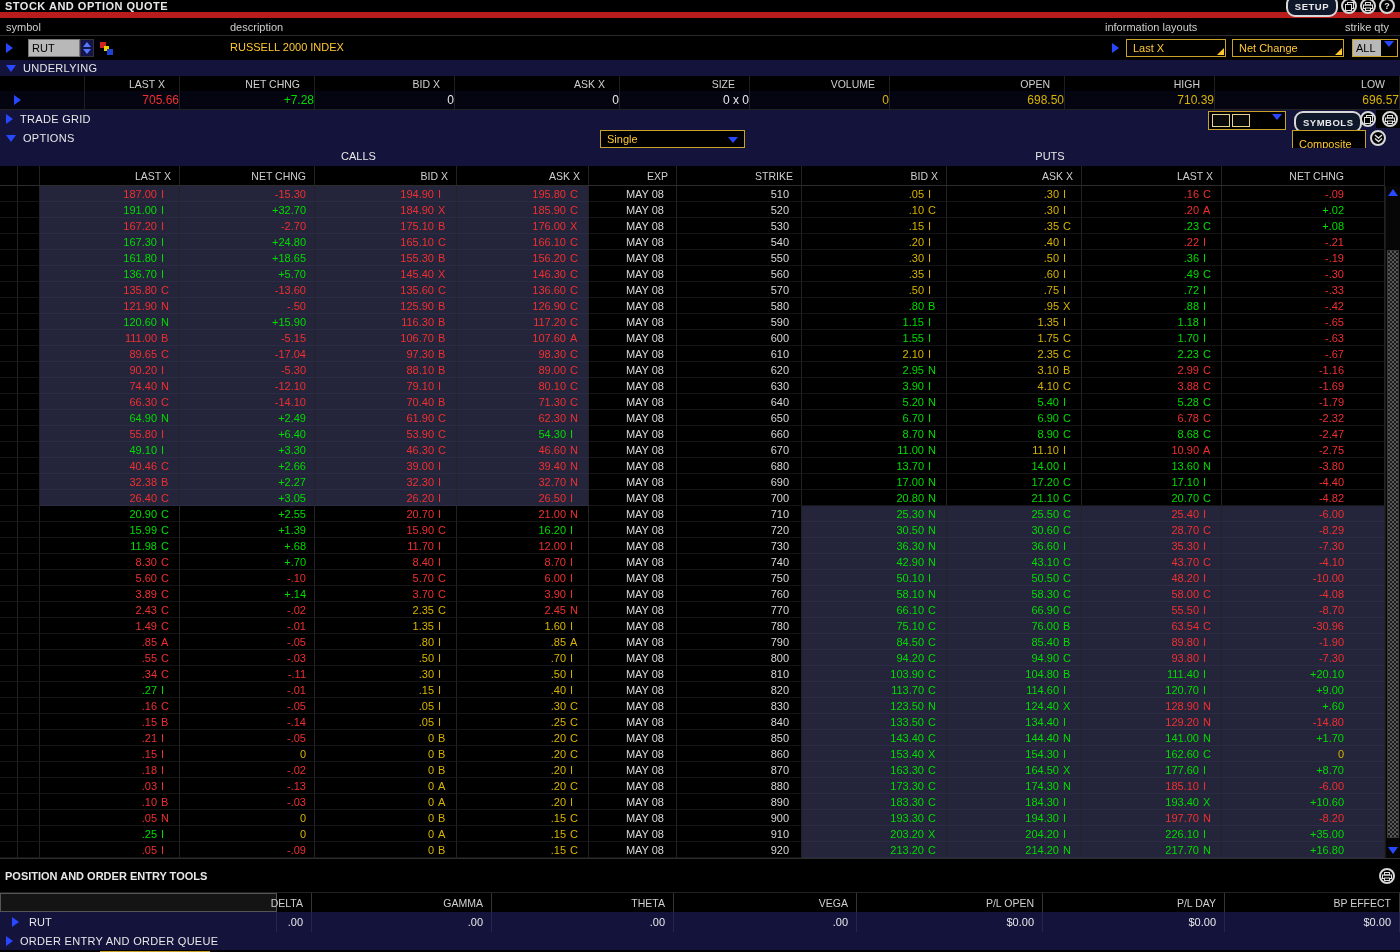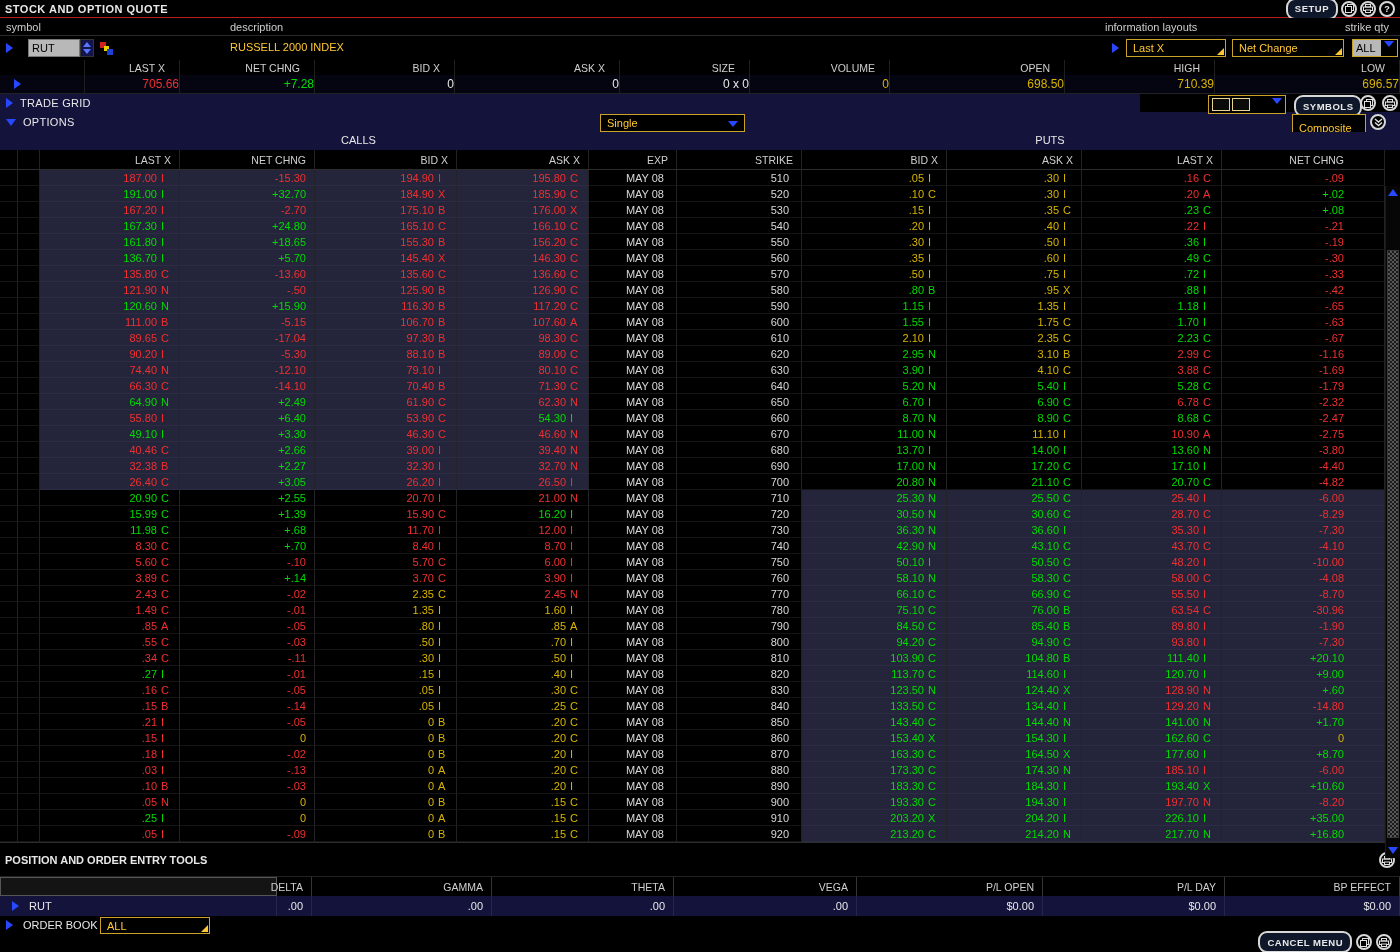--- a/index.html
+++ b/index.html
@@ -3,21 +3,21 @@
 <meta charset="utf-8">
 <style>
   * { margin:0; padding:0; box-sizing:border-box; }
   html,body { background:#000; width:1400px; height:952px; overflow:hidden;
     font-family:"Liberation Sans", sans-serif; color:#e8e8e8; }
   #app { position:relative; width:1400px; height:952px; background:#000; }
 
   .c-r{color:var(--red);} .c-g{color:var(--green);} .c-y{color:var(--yellow);} .c-w{color:var(--white);}
 
   
-  .titlebar{height:18px; background:#000; border-bottom:1px solid #b91c1c;
+  .titlebar{height:18px; background:#000; border-bottom:6px solid #b91c1c;
     display:flex; align-items:center; padding:0 5px;}
   .titlebar .title{font-size:11px; font-weight:bold; color:#e8e8e8; letter-spacing:.5px;}
   .tb-right{margin-left:auto; display:flex; align-items:center; gap:3px;}
   .oval{border:2px solid #d8d8d8; border-radius:9px; background:#0f172a; color:#e8e8e8;
     font-size:9.5px; font-weight:bold; letter-spacing:.5px; padding:0 7px; height:22px;
     display:inline-flex; align-items:center; cursor:default;text-align:right;}
   .cicon{width:16px; height:16px; border:2px solid #d8d8d8; border-radius:50%; background:#000;
     display:inline-flex; align-items:center; justify-content:center; font-size:9px; font-weight:bold;
     color:#e8e8e8; flex:none;}
   .cicon svg{display:block;}
@@ -66,21 +66,21 @@
   .und-hdr{height:15px; background:#000;}
   .und-hdr .uc{font-size:10.5px; color:#cfcfcf; display:flex; align-items:center;
     justify-content:flex-end; padding-right:14px; border-right:1px solid #1f1f1f;}
   .und-val{height:19px; background:#050512; border-bottom:1px solid #222;}
   .und-val .uc{font-size:12px; display:flex; align-items:center; justify-content:flex-end;
     border-right:1px solid #1f1f1f;}
   .und-val .gut{justify-content:flex-start; padding-left:14px;}
 
   
   .tg-opt{height:38px; position:relative; background:#000;}
-  .tg-row{position:absolute; left:0; top:0; width:1140px; height:18px;}
+  .tg-row{position:absolute; left:0; top:0; width:1376px; height:18px;}
   .op-row{position:absolute; left:0; top:18px; width:1400px; height:20px;}
   .single-dd{position:absolute; left:600px; top:20px; width:145px;}
   .boxes-widget{position:absolute; left:1208px; top:1px; width:78px; height:19px;
     border:1px solid #c9a227; background:#000; display:flex; align-items:center; gap:2px; padding:0 3px;}
   .boxes-widget b{width:18px; height:13px; border:1px solid #e8d48a; background:#0a0a0a; display:block;}
   .symbols-btn{position:absolute; left:1294px; top:1px;}
   .tg-ic1{position:absolute; left:1360px; top:1px;}
   .tg-ic2{position:absolute; left:1382px; top:1px;}
   .composite-dd{position:absolute; left:1292px; top:20px; width:74px; height:28px;}
   .chev-ic{position:absolute; left:1370px; top:20px;}
@@ -196,20 +196,24 @@
         <span>Net Change</span>
       </span>
     <span class="allqty">
       <span class="g">ALL</span>
       <span class="a">
           <span class="tri-d" style="top:-2px;margin-left:0;"></span>
         </span>
     </span>
   </div>
 
+  <div class="secbar und-bar">
+    <span class="arr-d"></span>
+    <span>UNDERLYING</span>
+  </div>
   <div class="ugrid und-hdr" id="und-hdr">
       <div class="uc"></div>
       <div class="uc">LAST X</div>
       <div class="uc">NET CHNG</div>
       <div class="uc">BID X</div>
       <div class="uc">ASK X</div>
       <div class="uc">SIZE</div>
       <div class="uc">VOLUME</div>
       <div class="uc">OPEN</div>
       <div class="uc">HIGH</div>
@@ -1840,20 +1844,24 @@
         <span>RUT</span>
       </div>
       <div class="gc">.00</div>
       <div class="gc">.00</div>
       <div class="gc">.00</div>
       <div class="gc">.00</div>
       <div class="gc">$0.00</div>
       <div class="gc">$0.00</div>
       <div class="gc">$0.00</div>
     </div>
+  <div class="secbar oe-bar">
+    <span class="arr-r"></span>
+    <span>ORDER ENTRY AND ORDER QUEUE</span>
+  </div>
   <div class="ob-row">
     <span class="arr-r"></span>
     <span>ORDER BOOK</span>
     <span class="dd ob-dd">
         <span>ALL</span>
       </span>
     <span class="ob-right">
       <span class="oval">CANCEL MENU</span>
       <span class="cicon">
           <svg width="9" height="9" viewBox="0 0 9 9">

